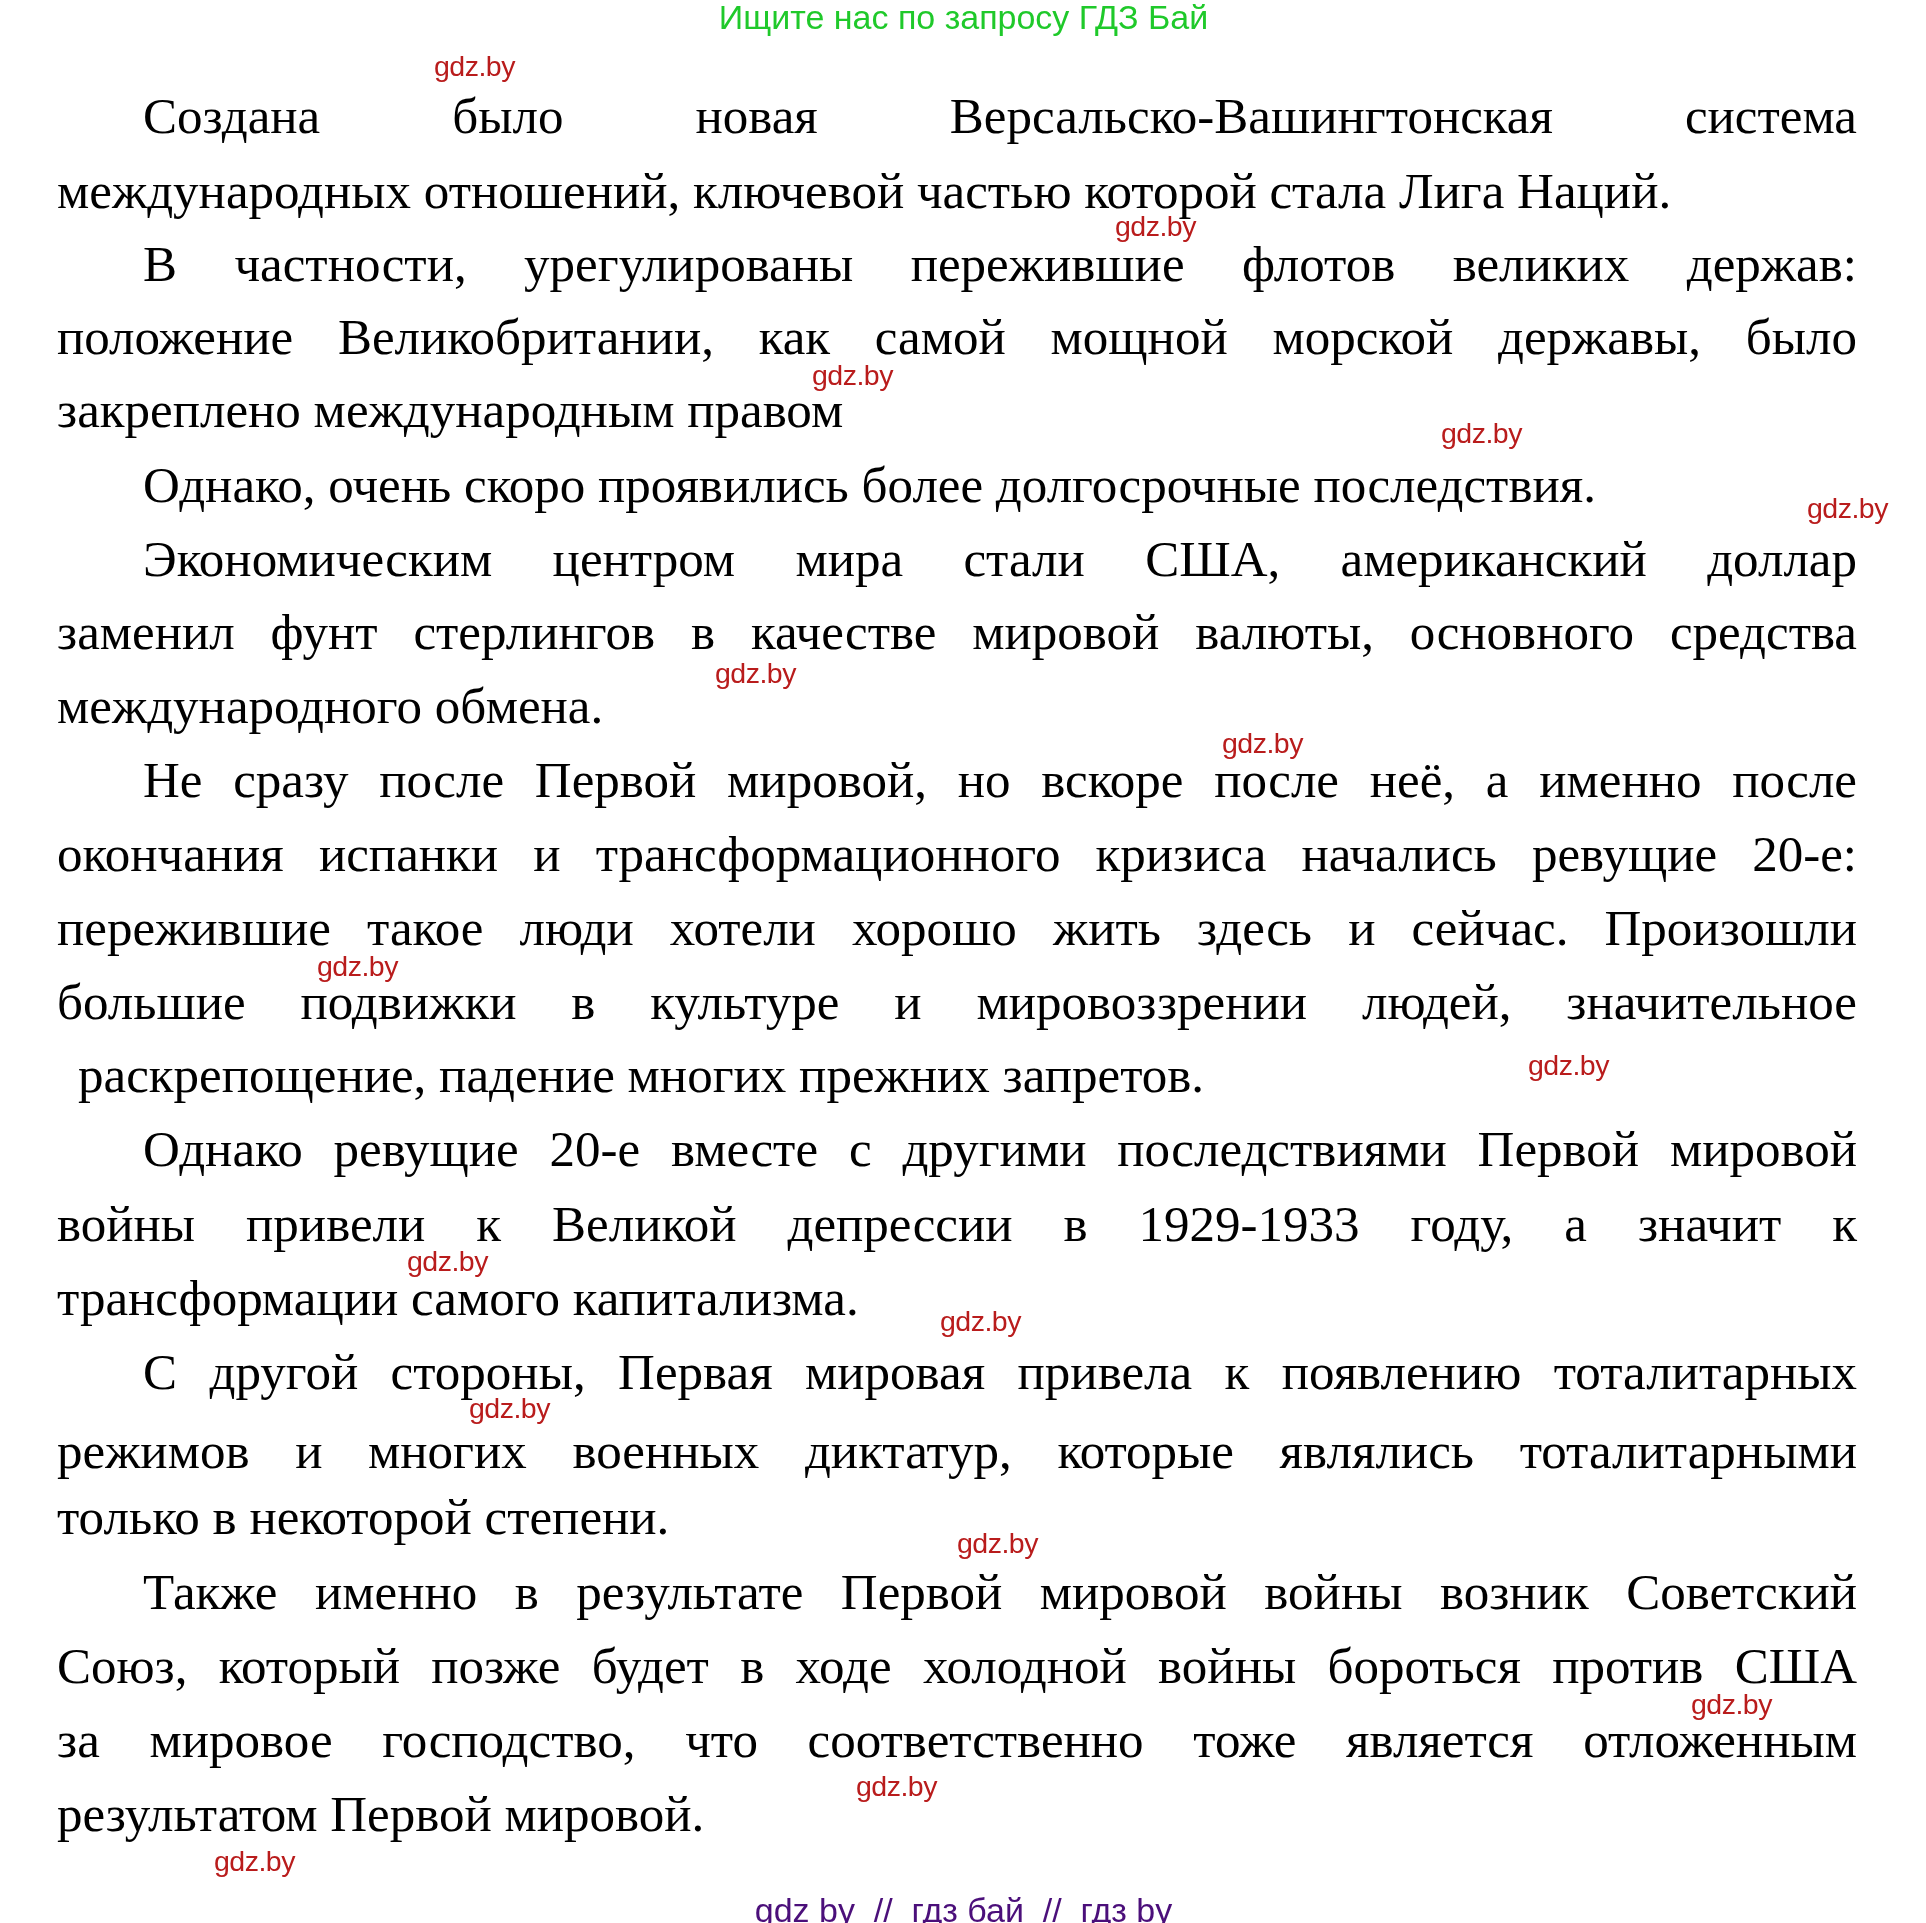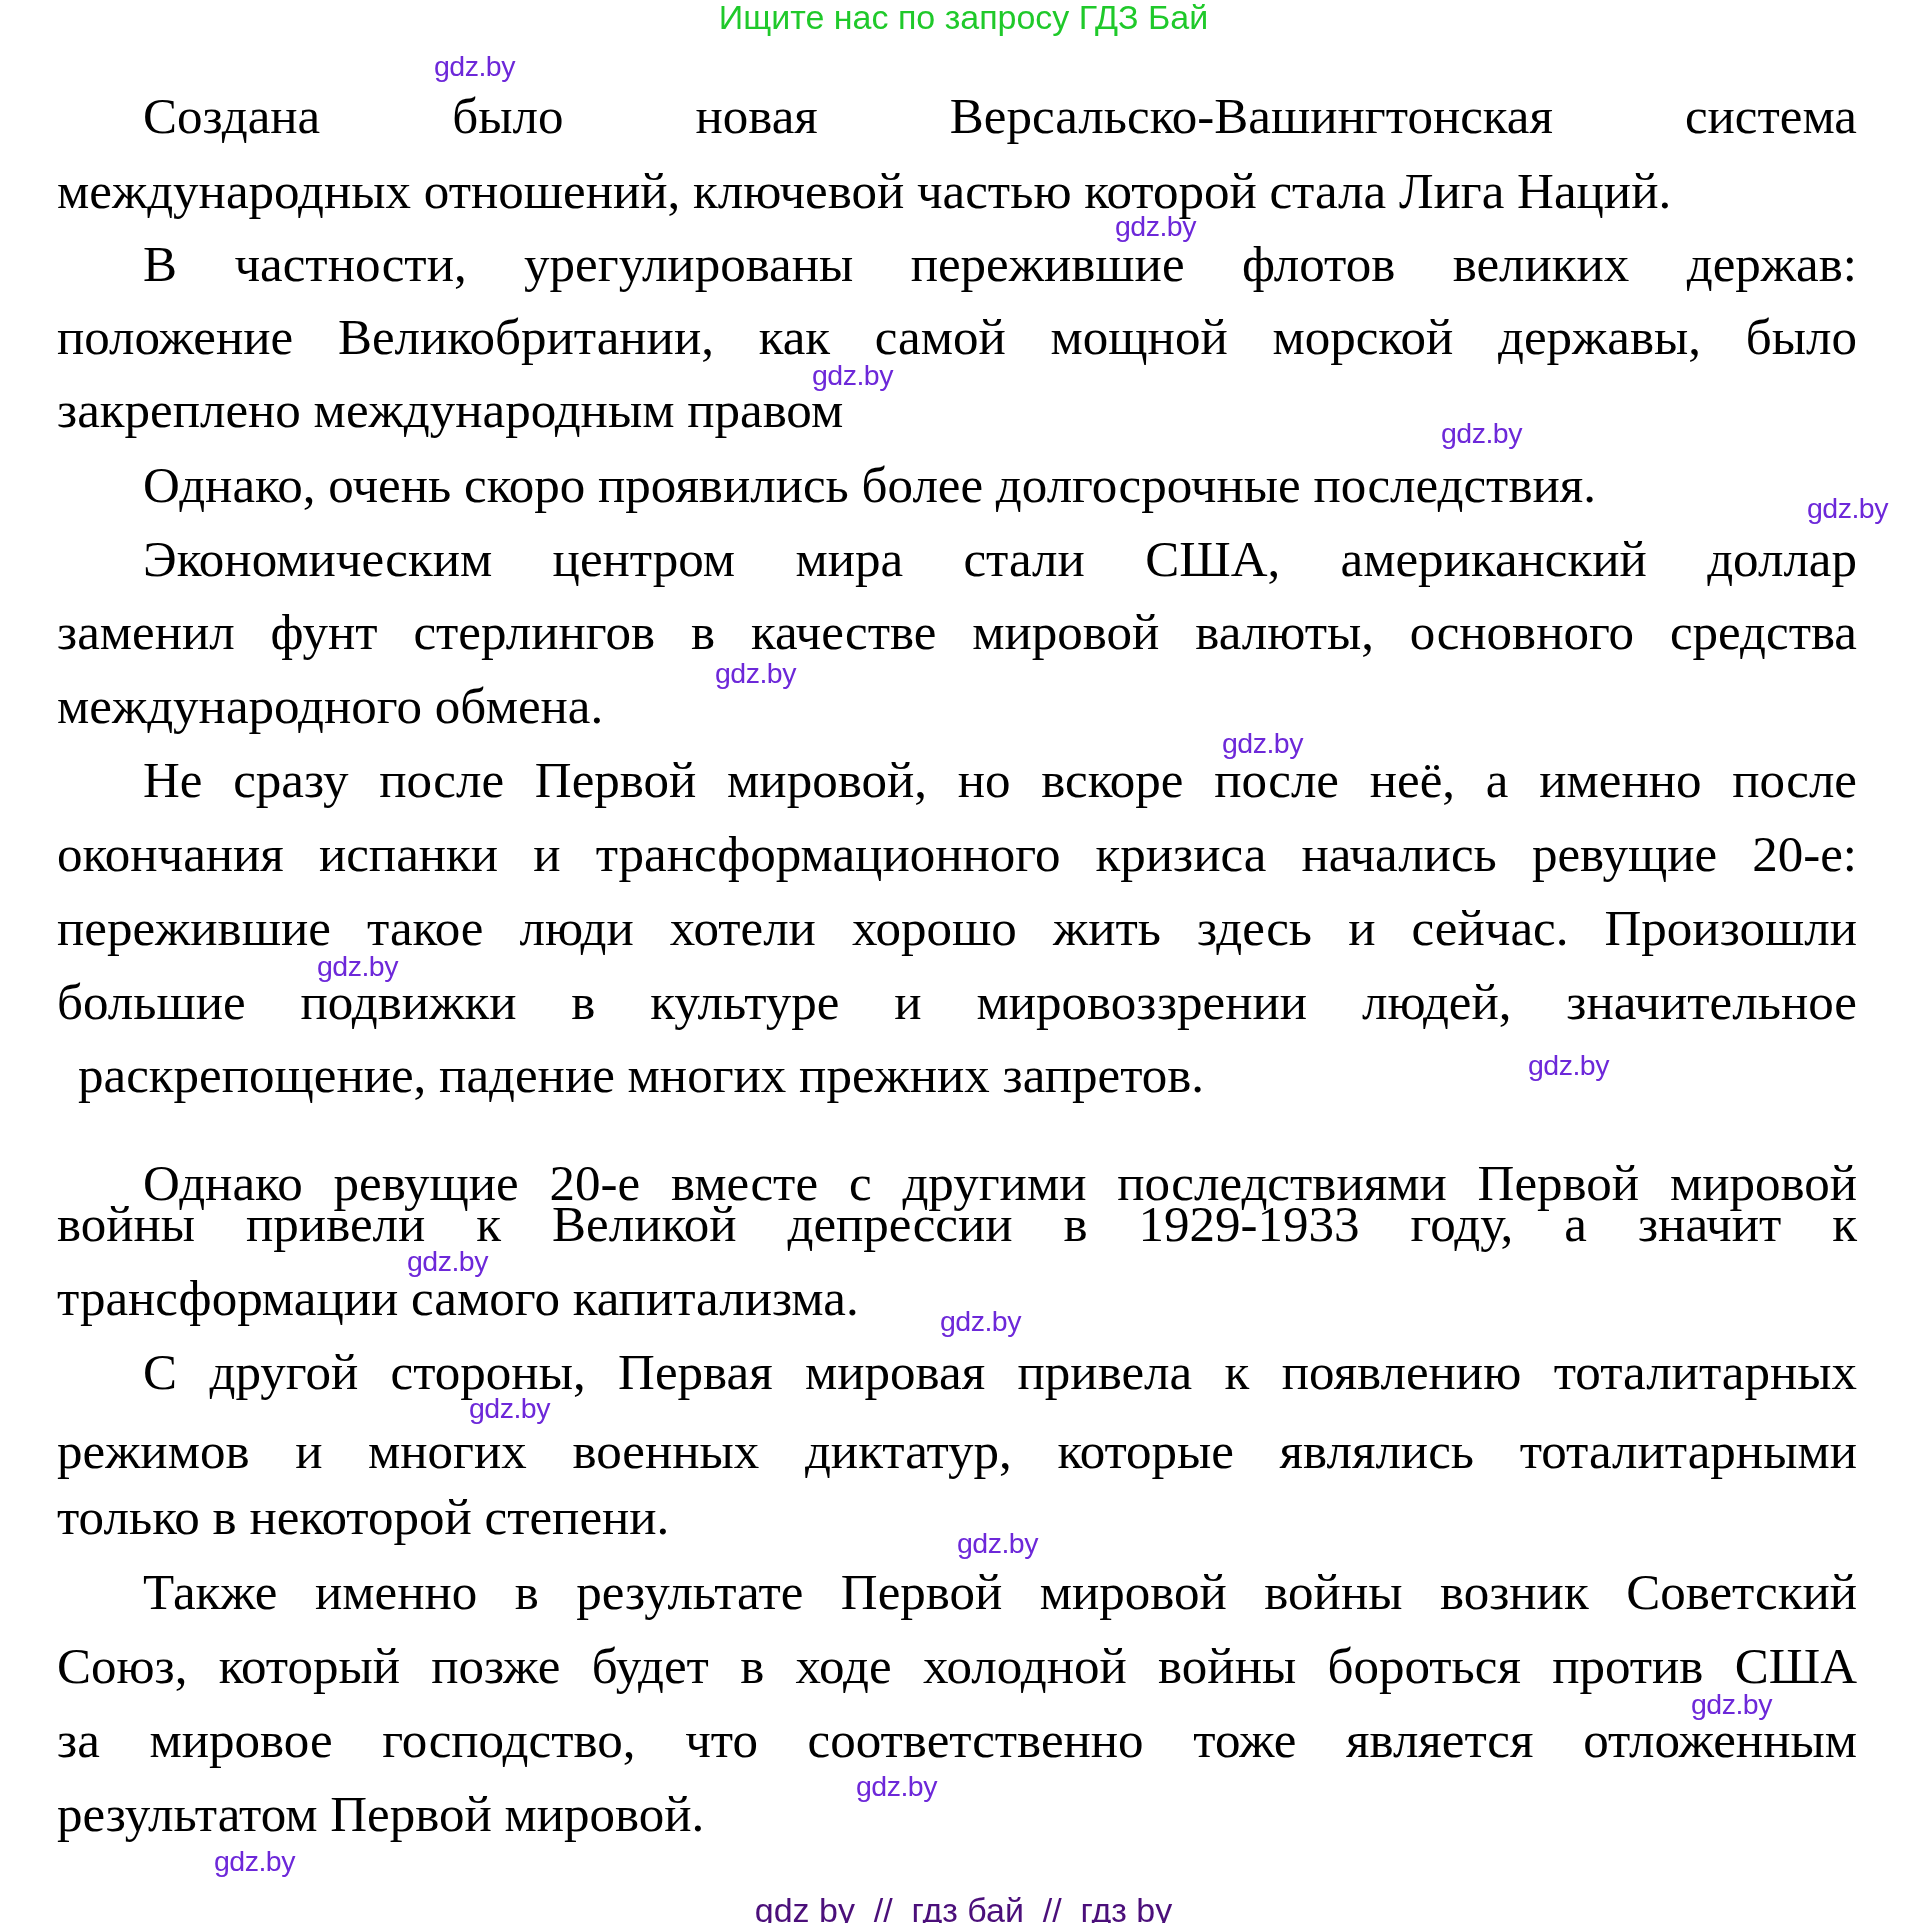--- a/index.html
+++ b/index.html
@@ -12,21 +12,21 @@
   .line {
     position: absolute; left: 57px; width: 1800px;
     font-family: "Liberation Serif", serif; font-size: 51px; color: #000;
     line-height: 57px; white-space: nowrap; height: 57px;
     text-align: justify; text-align-last: justify;
   }
   .line.indent { left: 143px; width: 1714px; }
   .line.last { text-align: left; text-align-last: left; }
   .wm {
     position: absolute; font-family: "Liberation Sans", sans-serif;
-    font-size: 28.5px; color: #6d28d9; line-height: 30px; letter-spacing: -0.5px;
+    font-size: 28.5px; color: #b91c1c; line-height: 30px; letter-spacing: -0.5px;
   }
   .footer {
     position: absolute; left: 0; top: 1891px; width: 1927px; text-align: center;
     font-family: "Liberation Sans", sans-serif; font-size: 34px; color: #4b0f7a;
     line-height: 38px; white-space: pre;
   }
 </style>
 </head>
 <body>
 
@@ -40,21 +40,21 @@
     <div class="line last" style="top: 382px;">закреплено международным правом</div>
     <div class="line indent last" style="top: 457px;">Однако, очень скоро проявились более долгосрочные последствия.</div>
     <div class="line indent" style="top: 531px;">Экономическим центром мира стали США, американский доллар</div>
     <div class="line" style="top: 604px;">заменил фунт стерлингов в качестве мировой валюты, основного средства</div>
     <div class="line last" style="top: 678px;">международного обмена.</div>
     <div class="line indent" style="top: 752px;">Не сразу после Первой мировой, но вскоре после неё, а именно после</div>
     <div class="line" style="top: 826px;">окончания испанки и трансформационного кризиса начались ревущие 20-е:</div>
     <div class="line" style="top: 900px;">пережившие такое люди хотели хорошо жить здесь и сейчас. Произошли</div>
     <div class="line" style="top: 974px;">большие подвижки в культуре и мировоззрении людей, значительное</div>
     <div class="line last" style="top: 1047px; margin-left: 21px;">раскрепощение, падение многих прежних запретов.</div>
-    <div class="line indent" style="top: 1155px;">Однако ревущие 20-е вместе с другими последствиями Первой мировой</div>
+    <div class="line indent" style="top: 1121px;">Однако ревущие 20-е вместе с другими последствиями Первой мировой</div>
     <div class="line" style="top: 1196px;">войны привели к Великой депрессии в 1929-1933 году, а значит к</div>
     <div class="line last" style="top: 1270px;">трансформации самого капитализма.</div>
     <div class="line indent" style="top: 1344px;">С другой стороны, Первая мировая привела к появлению тоталитарных</div>
     <div class="line" style="top: 1417px; margin-top: 6px;">режимов и многих военных диктатур, которые являлись тоталитарными</div>
     <div class="line last" style="top: 1489px;">только в некоторой степени.</div>
     <div class="line indent" style="top: 1564px;">Также именно в результате Первой мировой войны возник Советский</div>
     <div class="line" style="top: 1638px;">Союз, который позже будет в ходе холодной войны бороться против США</div>
     <div class="line" style="top: 1712px;">за мировое господство, что соответственно тоже является отложенным</div>
     <div class="line last" style="top: 1786px;">результатом Первой мировой.</div>
   </div>

